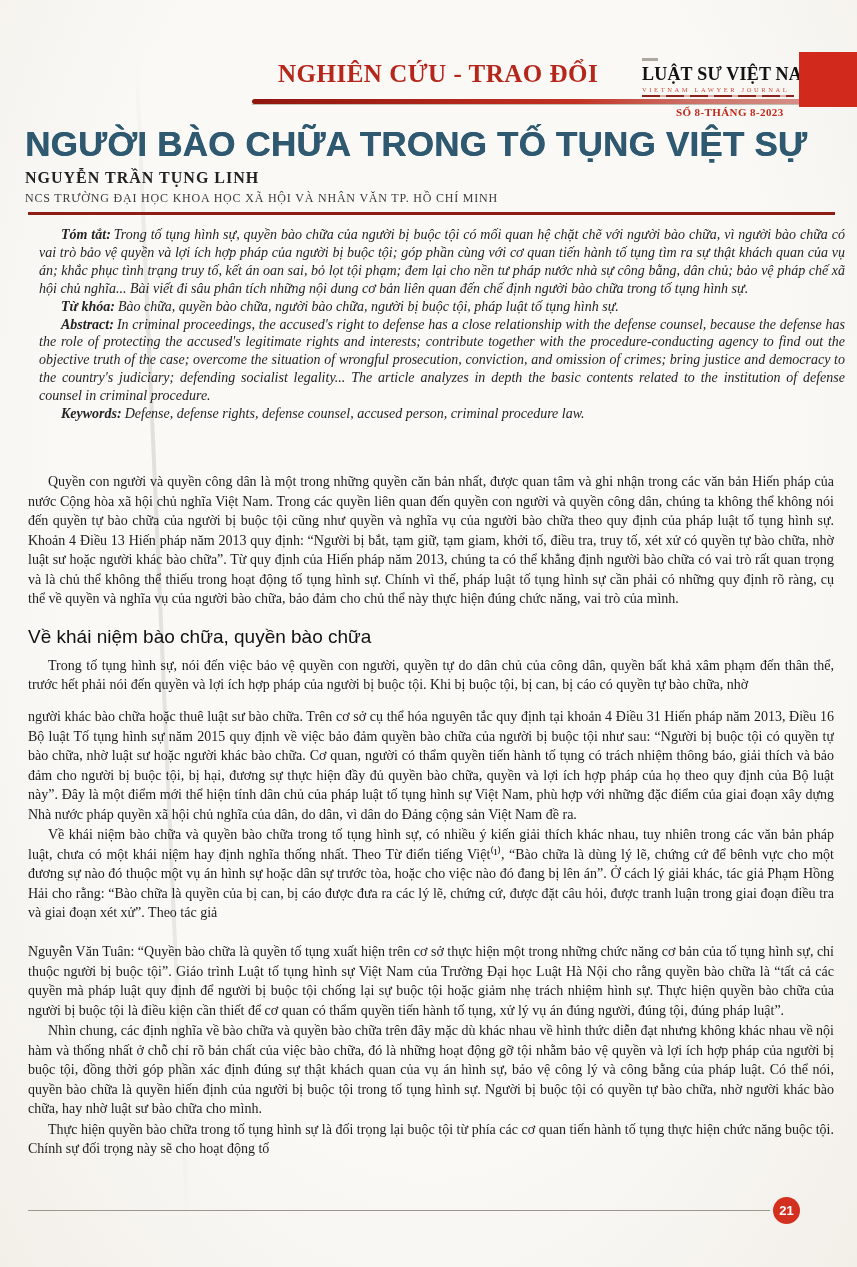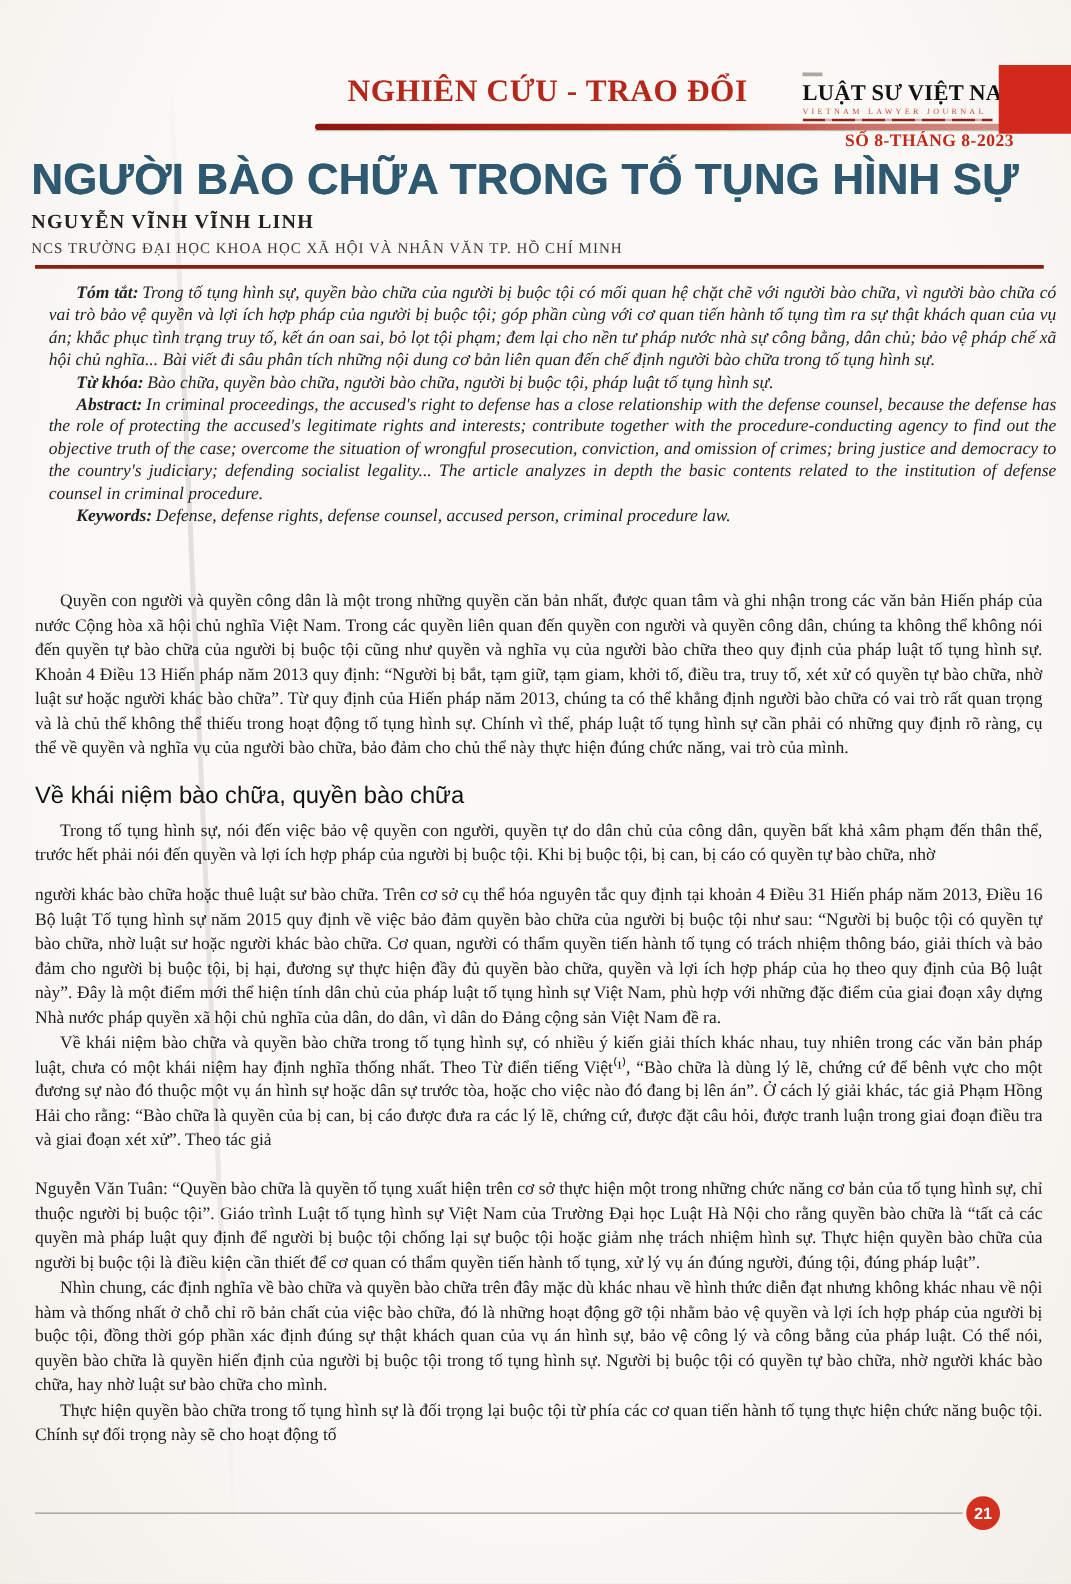--- a/index.html
+++ b/index.html
@@ -16,21 +16,21 @@
     color:#b5261b;letter-spacing:.5px;white-space:nowrap;}
   .header-hairline{position:absolute;top:104px;left:252px;width:586px;height:1px;background:#c2beb4;}
   .section-rule{position:absolute;top:99px;left:252px;width:586px;height:5px;border-radius:3px;
     background:linear-gradient(to right,#8f160f 0%,#b6291c 40%,#c23122 55%,rgba(178,41,28,.65) 75%,rgba(178,41,28,.45) 100%);}
   .masthead{position:absolute;top:58px;left:642px;width:152px;}
   .masthead-flourish{width:16px;height:3px;background:#8a877f;margin-bottom:3px;opacity:.7;}
   .masthead-name{font-weight:bold;font-size:18px;color:#121212;white-space:nowrap;letter-spacing:.2px;}
   .masthead-sub{font-size:6.5px;color:#c33a27;letter-spacing:2.6px;white-space:nowrap;margin-top:1px;opacity:.9;}
   .masthead-line{height:2px;margin-top:2px;
     background:repeating-linear-gradient(to right,#8c211a 0 18px,rgba(140,33,26,.35) 18px 24px);}
-  .issue{position:absolute;top:106px;left:676px;font-size:14px;font-weight:bold;color:#c0281a;
+  .issue{position:absolute;top:106px;left:676px;font-size:11px;font-weight:bold;color:#c0281a;
     letter-spacing:.4px;white-space:nowrap;}
   .corner-block{position:absolute;top:52px;left:799px;width:58px;height:55px;background:#d12a1c;}
   
   .title{position:absolute;top:124px;left:25px;width:815px;font-family:"Liberation Sans",sans-serif;
     font-weight:900;font-size:35px;color:#2e5970;white-space:nowrap;letter-spacing:.2px;
     text-shadow:.4px 0 0 #2e5970;}
   .author{position:absolute;top:169px;left:25px;font-size:16px;font-weight:bold;color:#222;
     letter-spacing:1px;white-space:nowrap;}
   .affiliation{position:absolute;top:191px;left:25px;font-size:12px;color:#3a3a3a;
     letter-spacing:.8px;white-space:nowrap;}
@@ -69,22 +69,22 @@
 
   <div class="masthead">
     <div class="masthead-flourish"></div>
     <div class="masthead-name">LUẬT SƯ VIỆT NAM</div>
     <div class="masthead-sub">VIETNAM LAWYER JOURNAL</div>
     <div class="masthead-line"></div>
   </div>
   <div class="issue">SỐ 8-THÁNG 8-2023</div>
   <div class="corner-block"></div>
 
-  <div class="title">NGƯỜI BÀO CHỮA TRONG TỐ TỤNG HÌNH SỰ</div>
-  <div class="author">NGUYỄN VĨNH VĨNH LINH</div>
+  <div class="title">NGƯỜI BÀO CHỮA TRONG TỐ TỤNG VIỆT SỰ</div>
+  <div class="author">NGUYỄN TRẦN TỤNG LINH</div>
   <div class="affiliation">NCS TRƯỜNG ĐẠI HỌC KHOA HỌC XÃ HỘI VÀ NHÂN VĂN TP. HỒ CHÍ MINH</div>
   <div class="title-rule"></div>
 
   <section class="abstract">
     <p><b class="lbl">Tóm tắt:</b><span>Trong tố tụng hình sự, quyền bào chữa của người bị buộc tội có mối quan hệ chặt chẽ với người bào chữa, vì người bào chữa có vai trò bảo vệ quyền và lợi ích hợp pháp của người bị buộc tội; góp phần cùng với cơ quan tiến hành tố tụng tìm ra sự thật khách quan của vụ án; khắc phục tình trạng truy tố, kết án oan sai, bỏ lọt tội phạm; đem lại cho nền tư pháp nước nhà sự công bằng, dân chủ; bảo vệ pháp chế xã hội chủ nghĩa... Bài viết đi sâu phân tích những nội dung cơ bản liên quan đến chế định người bào chữa trong tố tụng hình sự.</span></p>
     <p><b class="lbl">Từ khóa:</b><span>Bào chữa, quyền bào chữa, người bào chữa, người bị buộc tội, pháp luật tố tụng hình sự.</span></p>
     <p><b class="lbl">Abstract:</b><span>In criminal proceedings, the accused's right to defense has a close relationship with the defense counsel, because the defense has the role of protecting the accused's legitimate rights and interests; contribute together with the procedure-conducting agency to find out the objective truth of the case; overcome the situation of wrongful prosecution, conviction, and omission of crimes; bring justice and democracy to the country's judiciary; defending socialist legality... The article analyzes in depth the basic contents related to the institution of defense counsel in criminal procedure.</span></p>
     <p><b class="lbl">Keywords:</b><span>Defense, defense rights, defense counsel, accused person, criminal procedure law.</span></p>
   </section>
 

